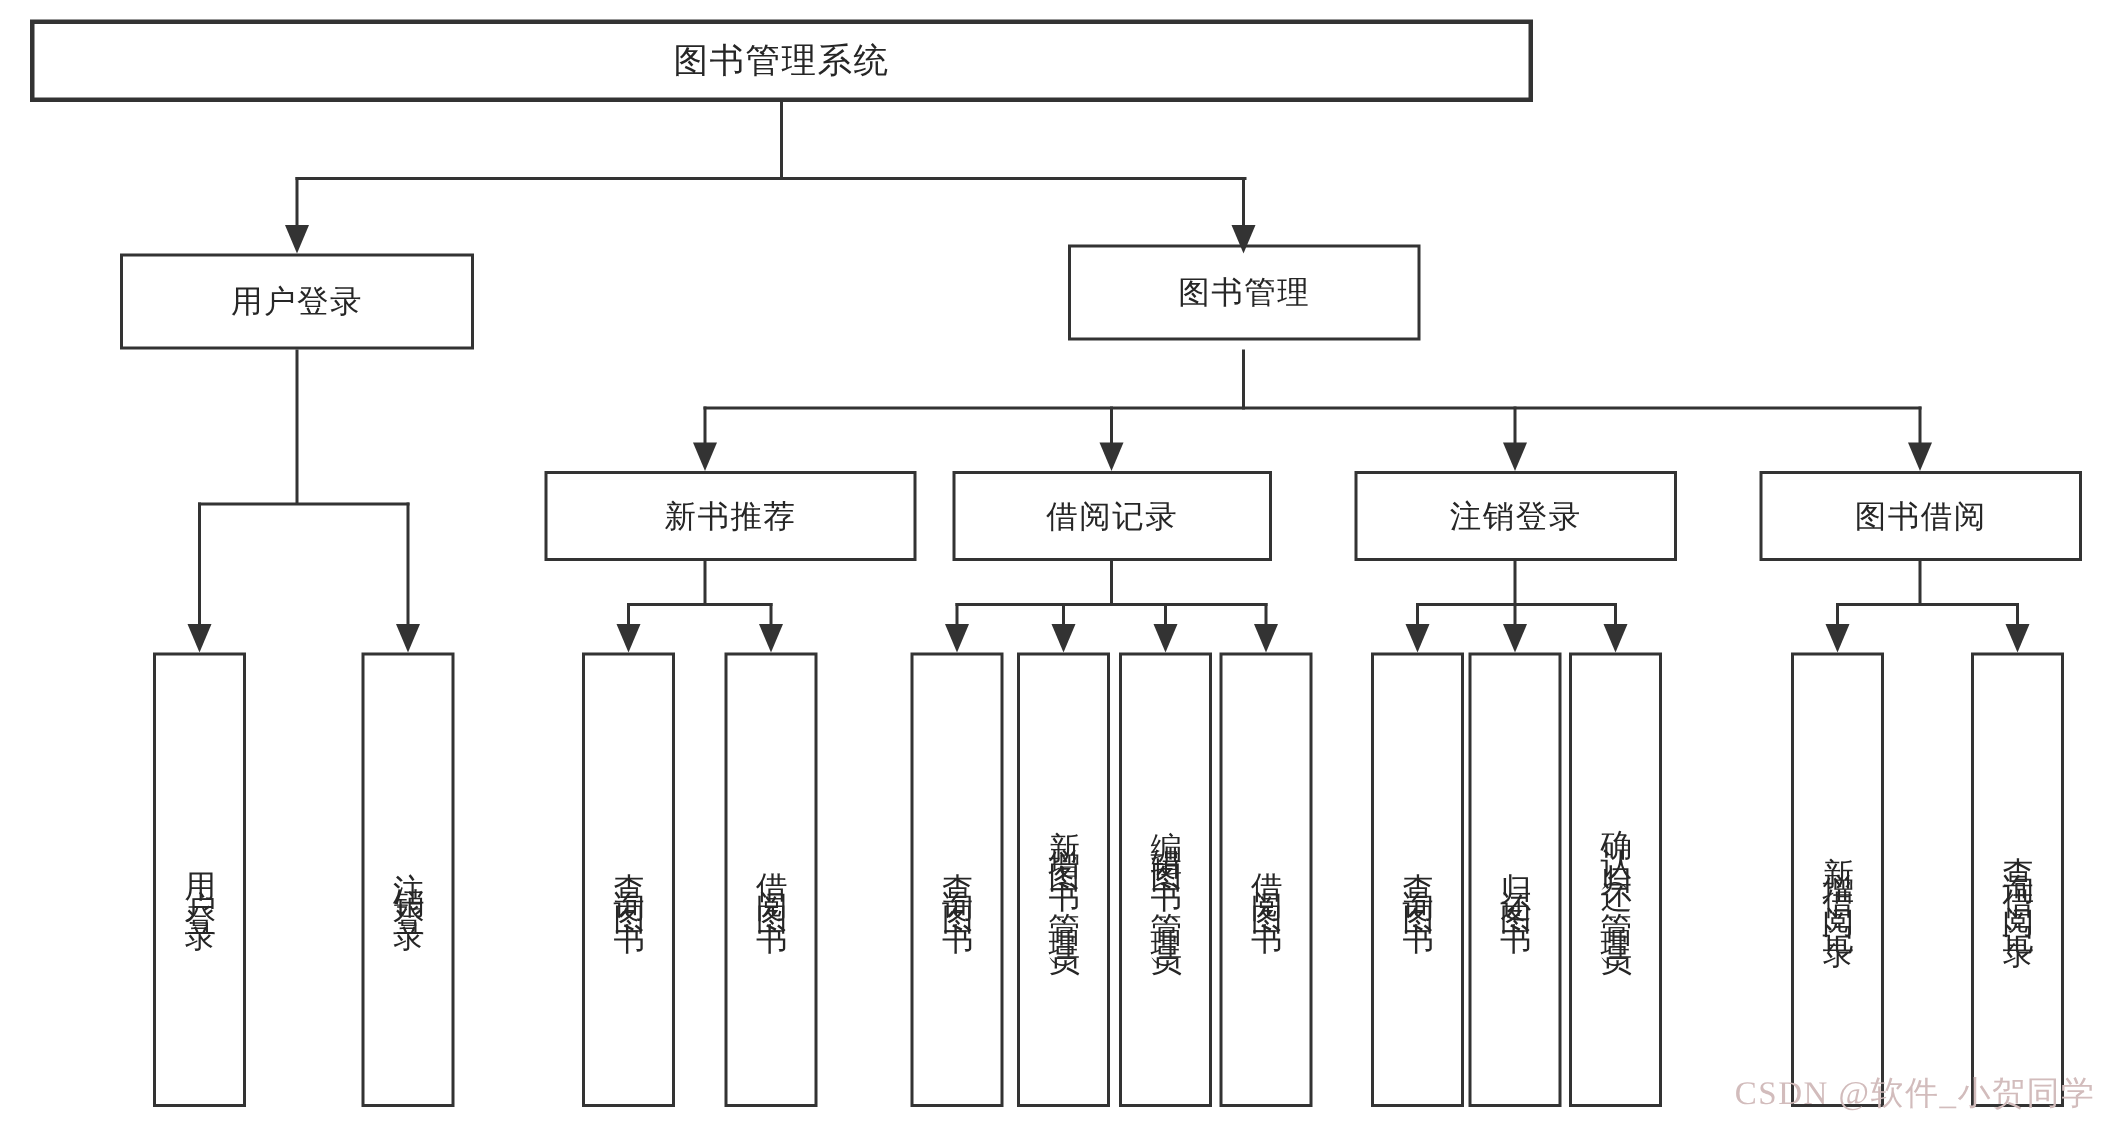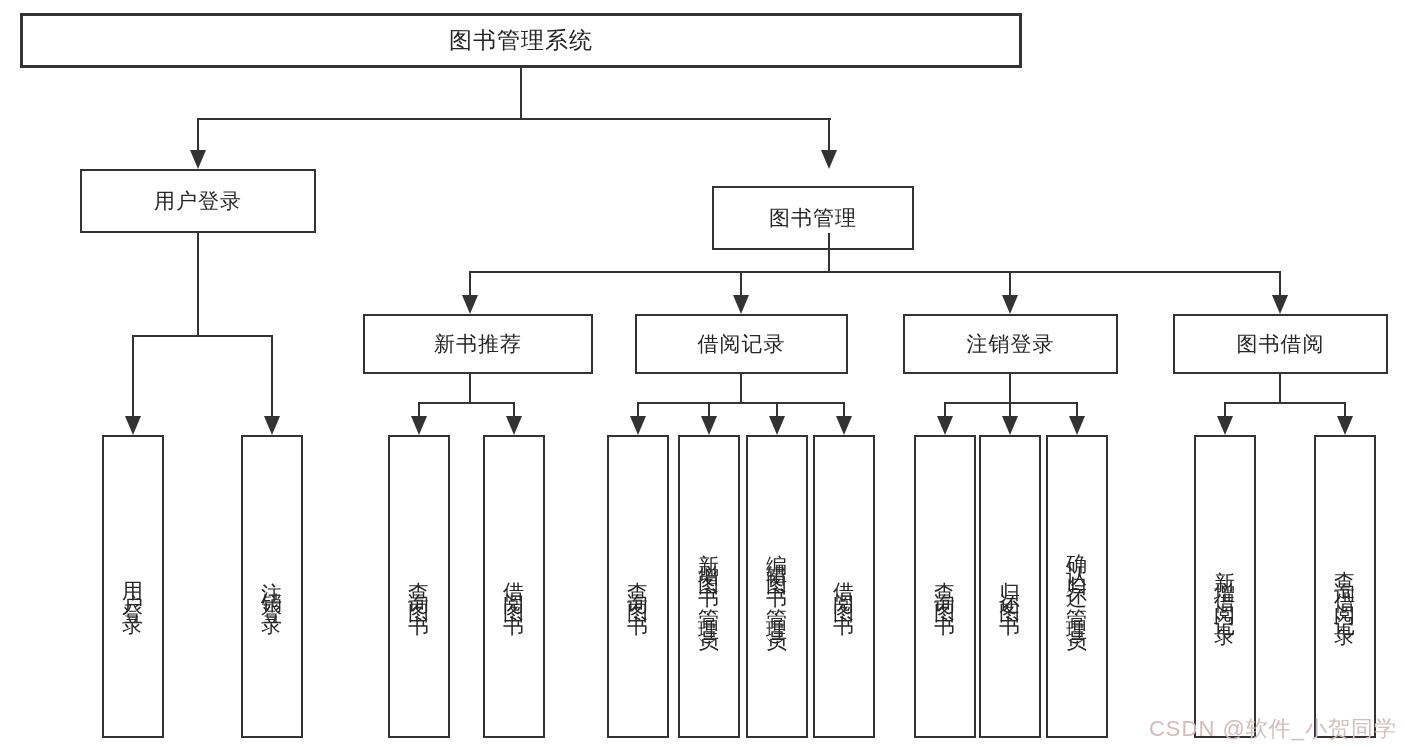--- a/index.html
+++ b/index.html
@@ -64,40 +64,41 @@
     border-top: 19px solid var(--line);
   }
   .watermark {
     position: absolute;
     right: 8px;
     bottom: 3px;
     font-size: 22px;
     color: var(--watermark);
     letter-spacing: 1px;
     pointer-events: none;
+    font-family: Liberation Serif, serif;
   }
 </style>
 </head>
 <body>
 
 <div class="stage">
 
   <div class="node root" style="left:20px; top:13px; width:1002px; height:55px;">
     <span>图书管理系统</span>
   </div>
 
   <div class="node" style="left:80px; top:169px; width:236px; height:64px;">
     <span>用户登录</span>
   </div>
 
-  <div class="node" style="left:712px; top:186px; width:202px; height:64px;">
+  <div class="node" style="left:712px; top:163px; width:235px; height:64px;">
     <span>图书管理</span>
   </div>
 
-  <div class="node" style="left:363px; top:314px; width:230px; height:60px;">
+  <div class="node" style="left:363px; top:314px; width:248px; height:60px;">
     <span>新书推荐</span>
   </div>
 
   <div class="node" style="left:635px; top:314px; width:213px; height:60px;">
     <span>借阅记录</span>
   </div>
 
   <div class="node" style="left:903px; top:314px; width:215px; height:60px;">
     <span>注销登录</span>
   </div>

